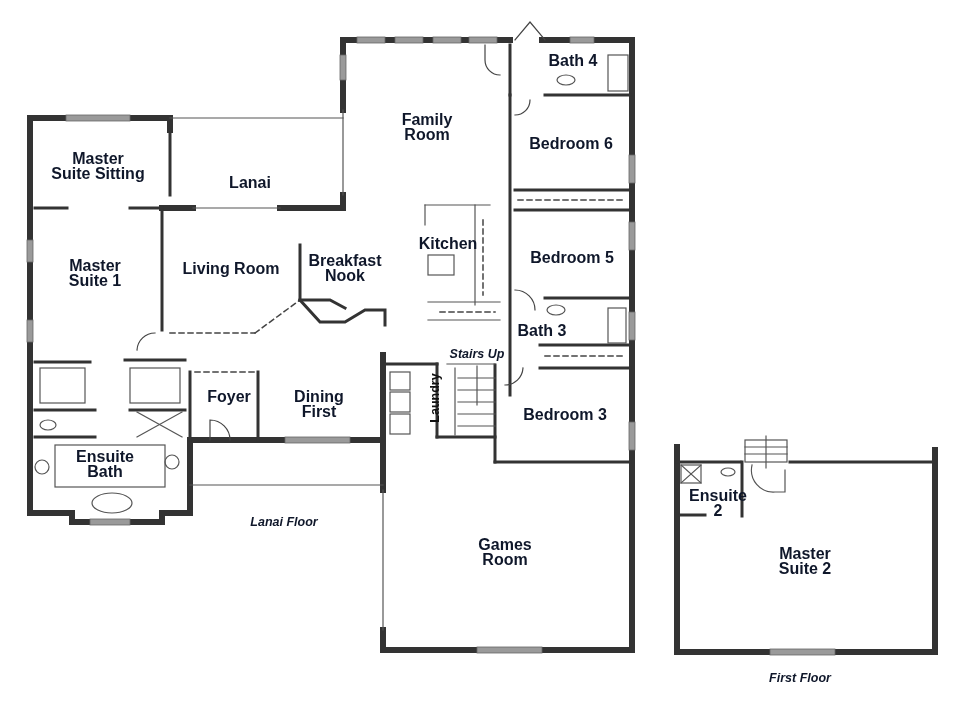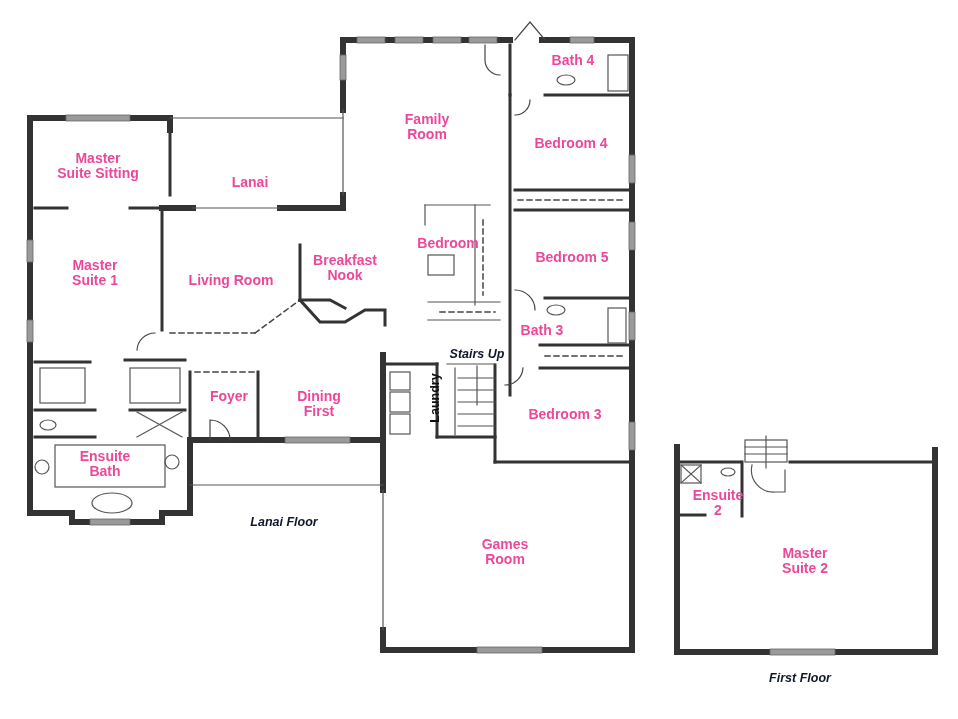--- a/index.html
+++ b/index.html
@@ -1,18 +1,18 @@
 <!DOCTYPE html>
 <html><head>
 <meta charset="utf-8">
 <style>
   html,body{margin:0;padding:0;background:#fff;}
   body{width:958px;height:719px;position:relative;overflow:hidden;font-family:"Liberation Sans",sans-serif;}
   svg.plan{position:absolute;left:0;top:0;}
-  .lbl{position:absolute;font-family:"Liberation Sans",sans-serif;font-weight:bold;font-size:14px;color:#ec4899;text-align:center;line-height:15px;white-space:pre-line;transform:translate(-50%,-50%);}
+  .lbl{position:absolute;font-family:"Liberation Sans",sans-serif;font-weight:bold;font-size:16px;color:#0f172a;text-align:center;line-height:15px;white-space:pre-line;transform:translate(-50%,-50%);}
   .cap{position:absolute;font-family:"Liberation Sans",sans-serif;font-weight:bold;font-style:italic;font-size:12.5px;color:#0f172a;transform:translate(-50%,-50%);white-space:nowrap;}
   .vert{position:absolute;font-family:"Liberation Sans",sans-serif;font-weight:bold;font-size:12.5px;color:#111;transform:translate(-50%,-50%) rotate(-90deg);white-space:nowrap;}
 </style>
 </head>
 <body>
 
 <svg class="plan" width="958" height="719" viewBox="0 0 958 719" xmlns="http://www.w3.org/2000/svg">
   <g fill="none" stroke="#333" stroke-linecap="square">
 
     <g stroke-width="6">
@@ -167,27 +167,27 @@
     <rect x="770" y="649" width="65" height="6"></rect>
   </g>
 </svg>
 
 <div class="lbl" style="left:98px;top:166px;">Master
 Suite Sitting</div>
 <div class="lbl" style="left:250px;top:158px;margin-top:24px;">Lanai</div>
 <div class="lbl" style="left:427px;top:127px;">Family
 Room</div>
 <div class="lbl" style="left:573px;top:60px;">Bath 4</div>
-<div class="lbl" style="left:571px;top:143px;">Bedroom 4</div>
+<div class="lbl" style="left:571px;top:143px;">Bedroom 6</div>
 <div class="lbl" style="left:95px;top:273px;">Master
 Suite 1</div>
-<div class="lbl" style="left:231px;top:268px;margin-top:12px;">Living Room</div>
+<div class="lbl" style="left:231px;top:268px;">Living Room</div>
 <div class="lbl" style="left:345px;top:268px;">Breakfast
 Nook</div>
-<div class="lbl" style="left:448px;top:243px;">Bedroom</div>
+<div class="lbl" style="left:448px;top:243px;">Kitchen</div>
 <div class="lbl" style="left:572px;top:257px;">Bedroom 5</div>
 <div class="lbl" style="left:542px;top:330px;">Bath 3</div>
 <div class="cap" style="left:477px;top:354px;">Stairs Up</div>
 <div class="lbl" style="left:221px;top:396px;margin-left:8px;">Foyer</div>
 <div class="lbl" style="left:319px;top:404px;">Dining
 First</div>
 <div class="vert" style="left:435px;top:398px;">Laundry</div>
 <div class="lbl" style="left:565px;top:414px;">Bedroom 3</div>
 <div class="lbl" style="left:105px;top:464px;">Ensuite
 Bath</div>

